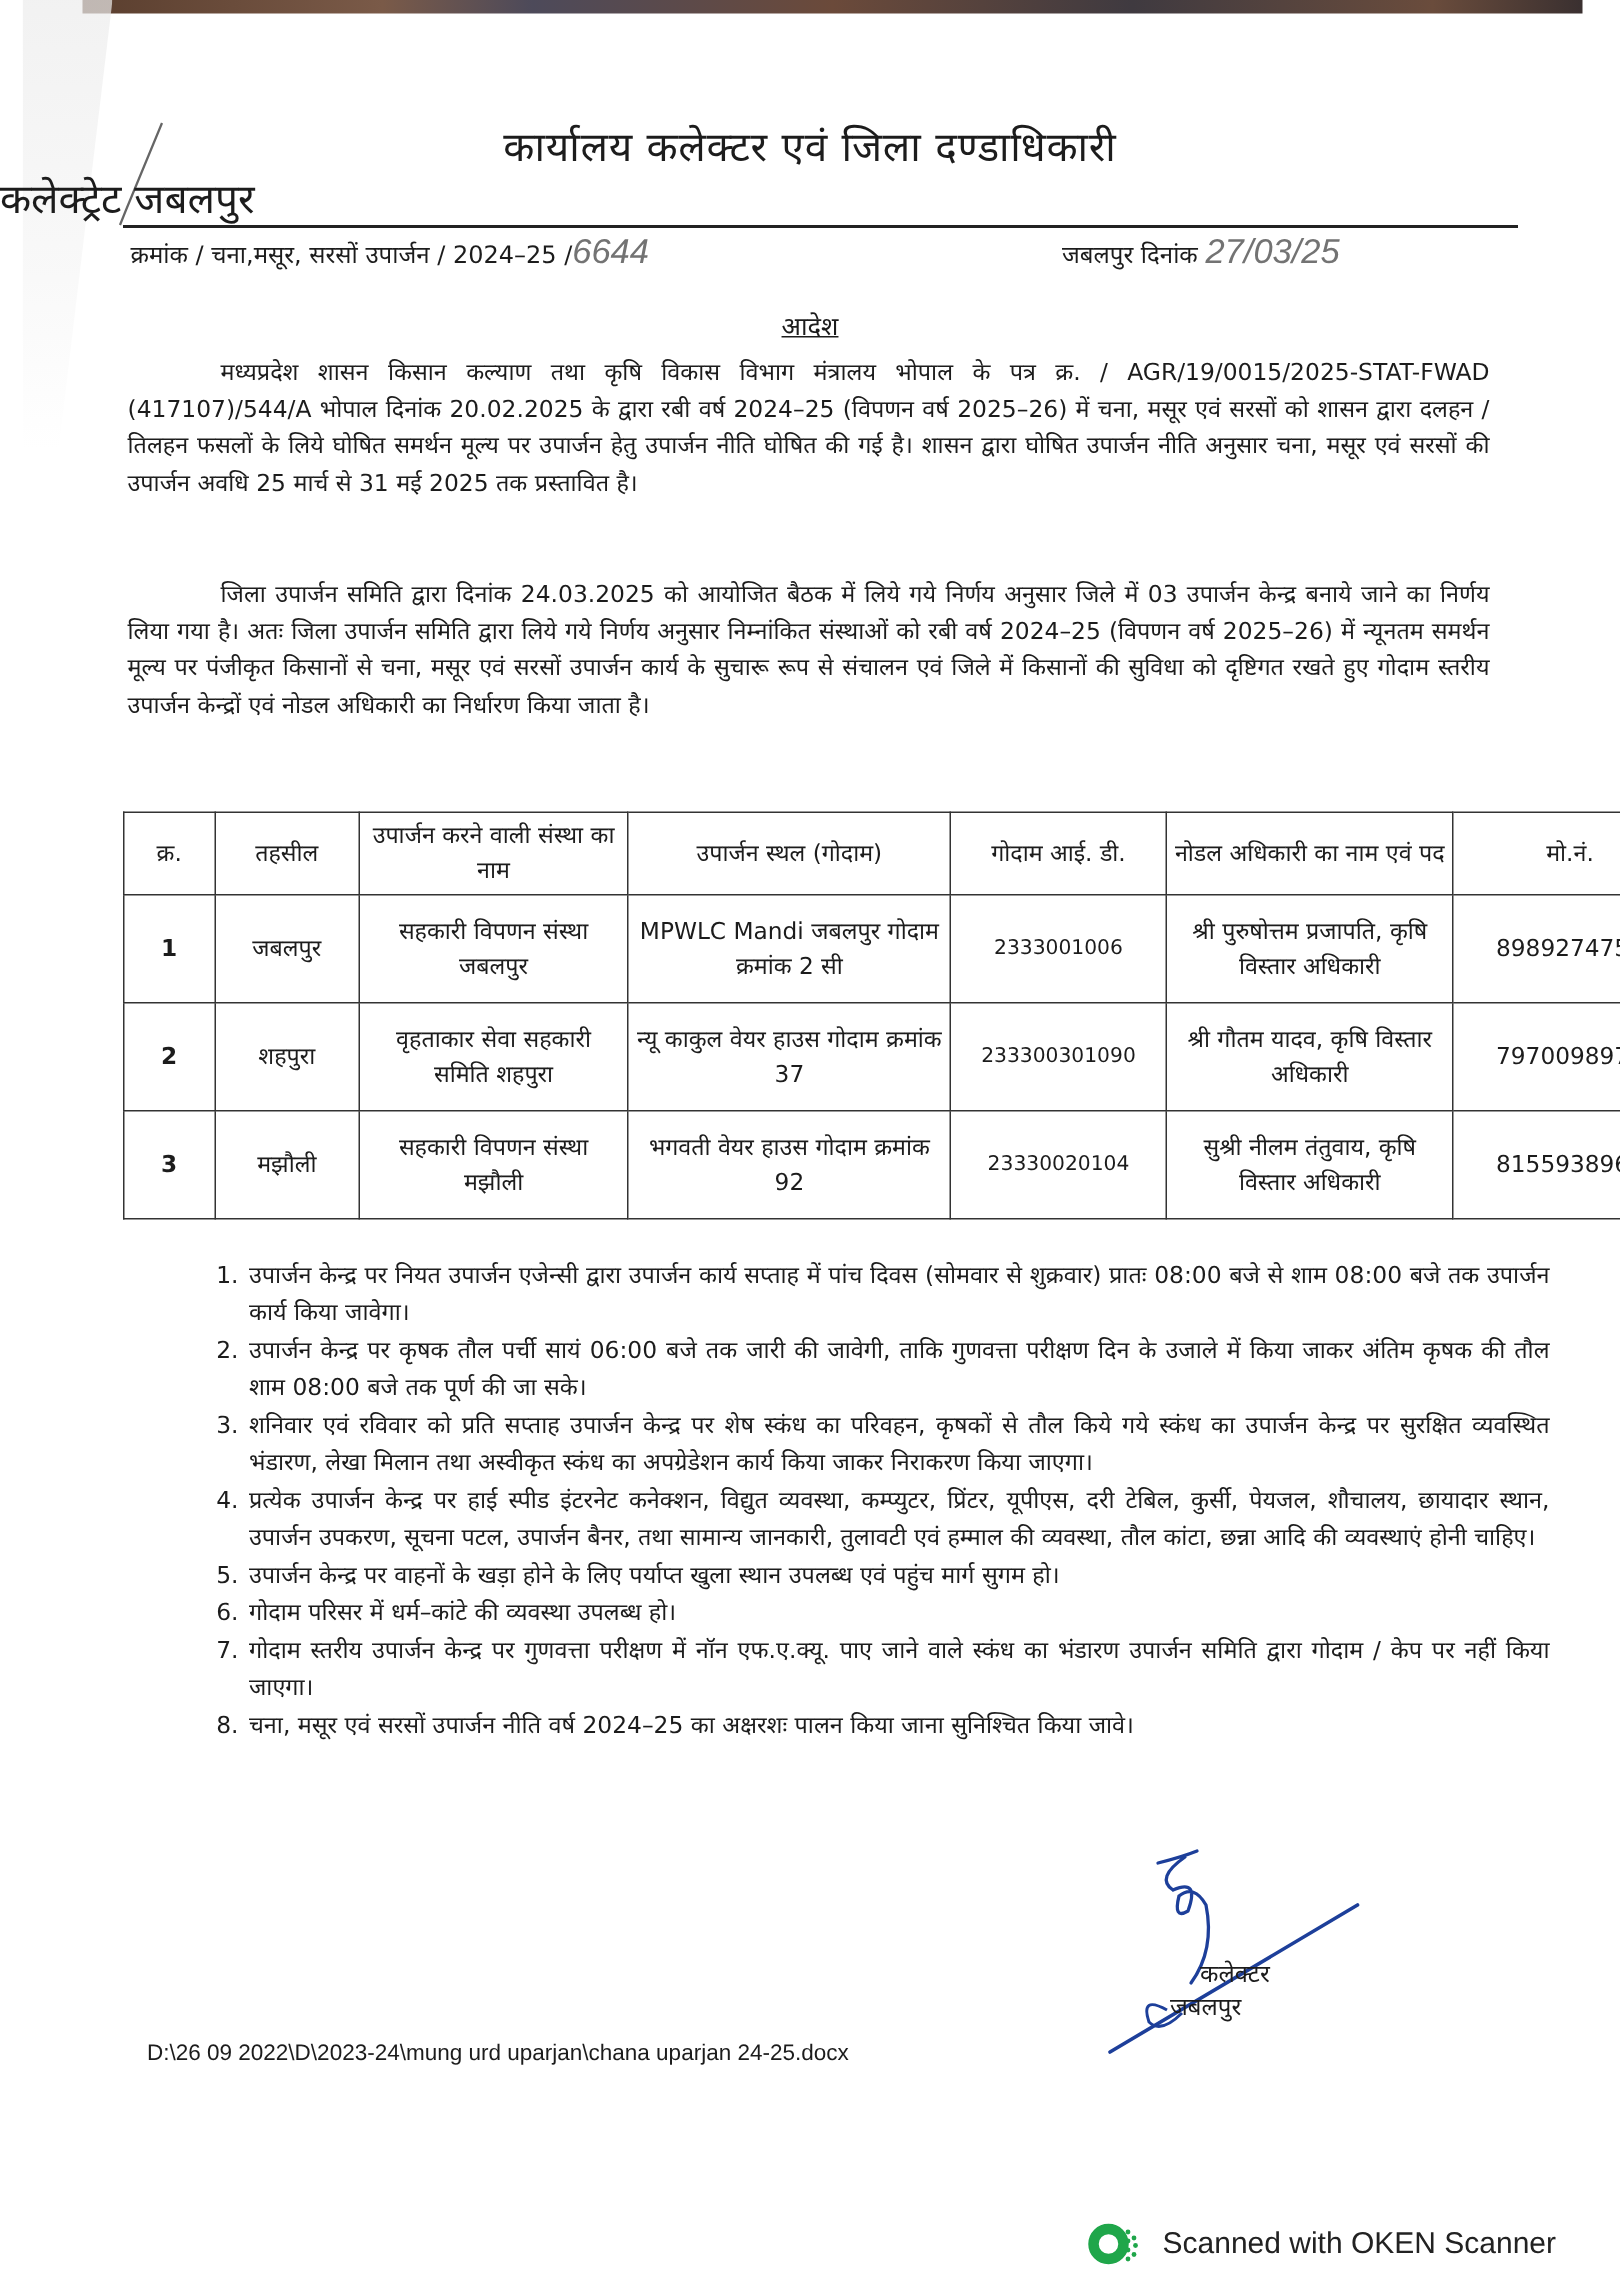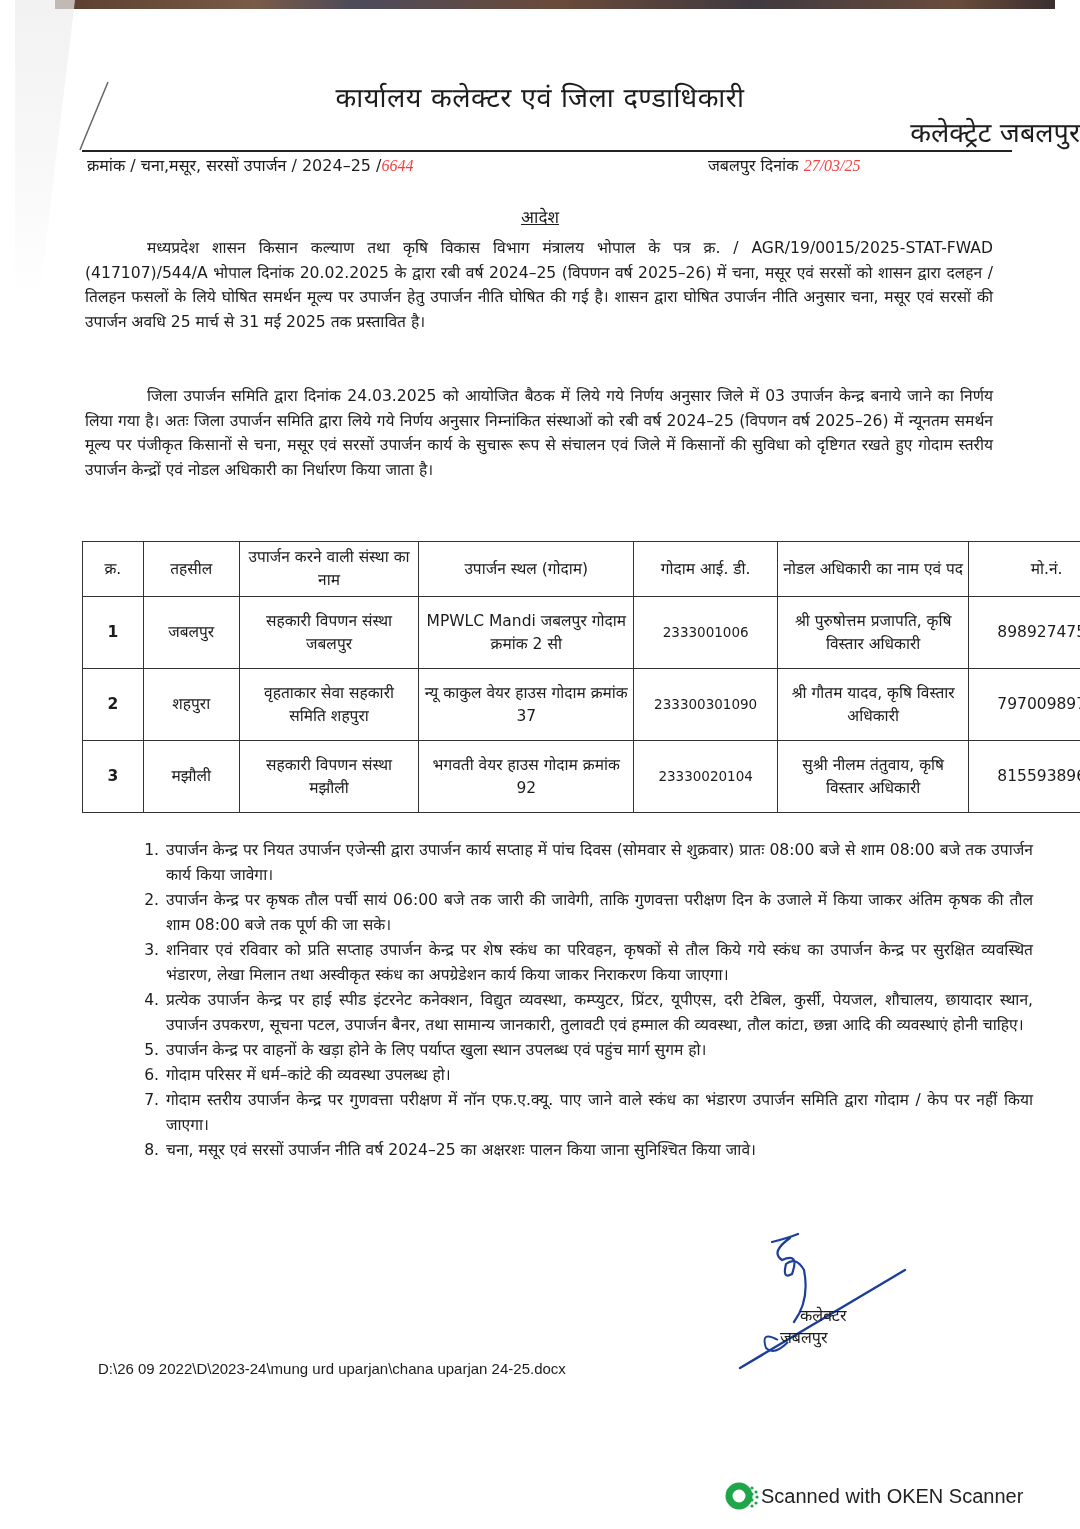--- a/index.html
+++ b/index.html
@@ -18,26 +18,26 @@
       background: linear-gradient(180deg, #ececec, #f6f6f6 60%, #ffffff);
       clip-path: polygon(0 0, 100% 0, 40% 100%, 0 100%);
       opacity: .7;
     }
     .doc { position: absolute; left: 0; top: 0; width: 1080px; }
     .hdr1 {
       position: absolute; left: 0; width: 1080px; top: 78px; text-align: center;
       font-size: 27px; letter-spacing: 0.5px;
     }
     .hdr2 {
-      position: absolute; left: 0; width: 1080px; top: 113px; text-align: right;
+      position: absolute; left: 0; width: 1080px; top: 113px; text-align: left;
       font-size: 27px;
     }
     .rule { position: absolute; left: 82px; top: 150px; width: 930px; height: 2px; background: #222; }
     .ref { position: absolute; left: 87px; top: 154px; font-size: 16px; }
-    .ref .hand, .date .hand { font-family: Liberation Serif, serif; font-style: italic; font-size: 16px; color: #ef4444; }
+    .ref .hand, .date .hand { font-family: Liberation Sans, sans-serif; font-style: italic; font-size: 23px; color: #737373; }
     .date { position: absolute; left: 708px; top: 154px; font-size: 16px; }
     .order-title {
       position: absolute; left: 0; width: 1080px; top: 205px; text-align: center;
       font-size: 17px; text-decoration: underline;
     }
     .para {
       position: absolute; left: 85px; width: 908px; font-size: 15.6px; line-height: 24.5px;
       text-align: justify; text-indent: 62px;
     }
     .p1 { top: 236px; }
@@ -62,21 +62,21 @@
     }
     ol.conditions li { padding-left: 2px; margin-left: 16px; }
     .sign-area { position: absolute; left: 730px; top: 1230px; width: 180px; height: 150px; }
     .sign-area svg { position: absolute; left: 0; top: 0; }
     .sign-t1 { position: absolute; left: 47px; top: 74px; font-size: 16px; margin-left: 23px; }
     .sign-t2 { position: absolute; left: 50px; top: 96px; font-size: 16px; }
     .filepath {
       position: absolute; left: 87px; top: 1360px; font-family: "Liberation Sans", sans-serif; font-size: 15px; margin-left: 11px;
     }
     .scanner {
-      position: absolute; left: 725px; top: 1478px; display: flex; align-items: center; 
+      position: absolute; left: 725px; top: 1478px; display: flex; align-items: center; gap: 14px;
     }
     .scanner-logo { width: 36px; height: 36px; position: relative; }
     .scanner-text { font-family: "Liberation Sans", sans-serif; font-size: 20px; color: #222; }
   </style>
 </head>
 <body>
 
 <div class="top-strip"></div>
 <div class="left-shade"></div>
 

